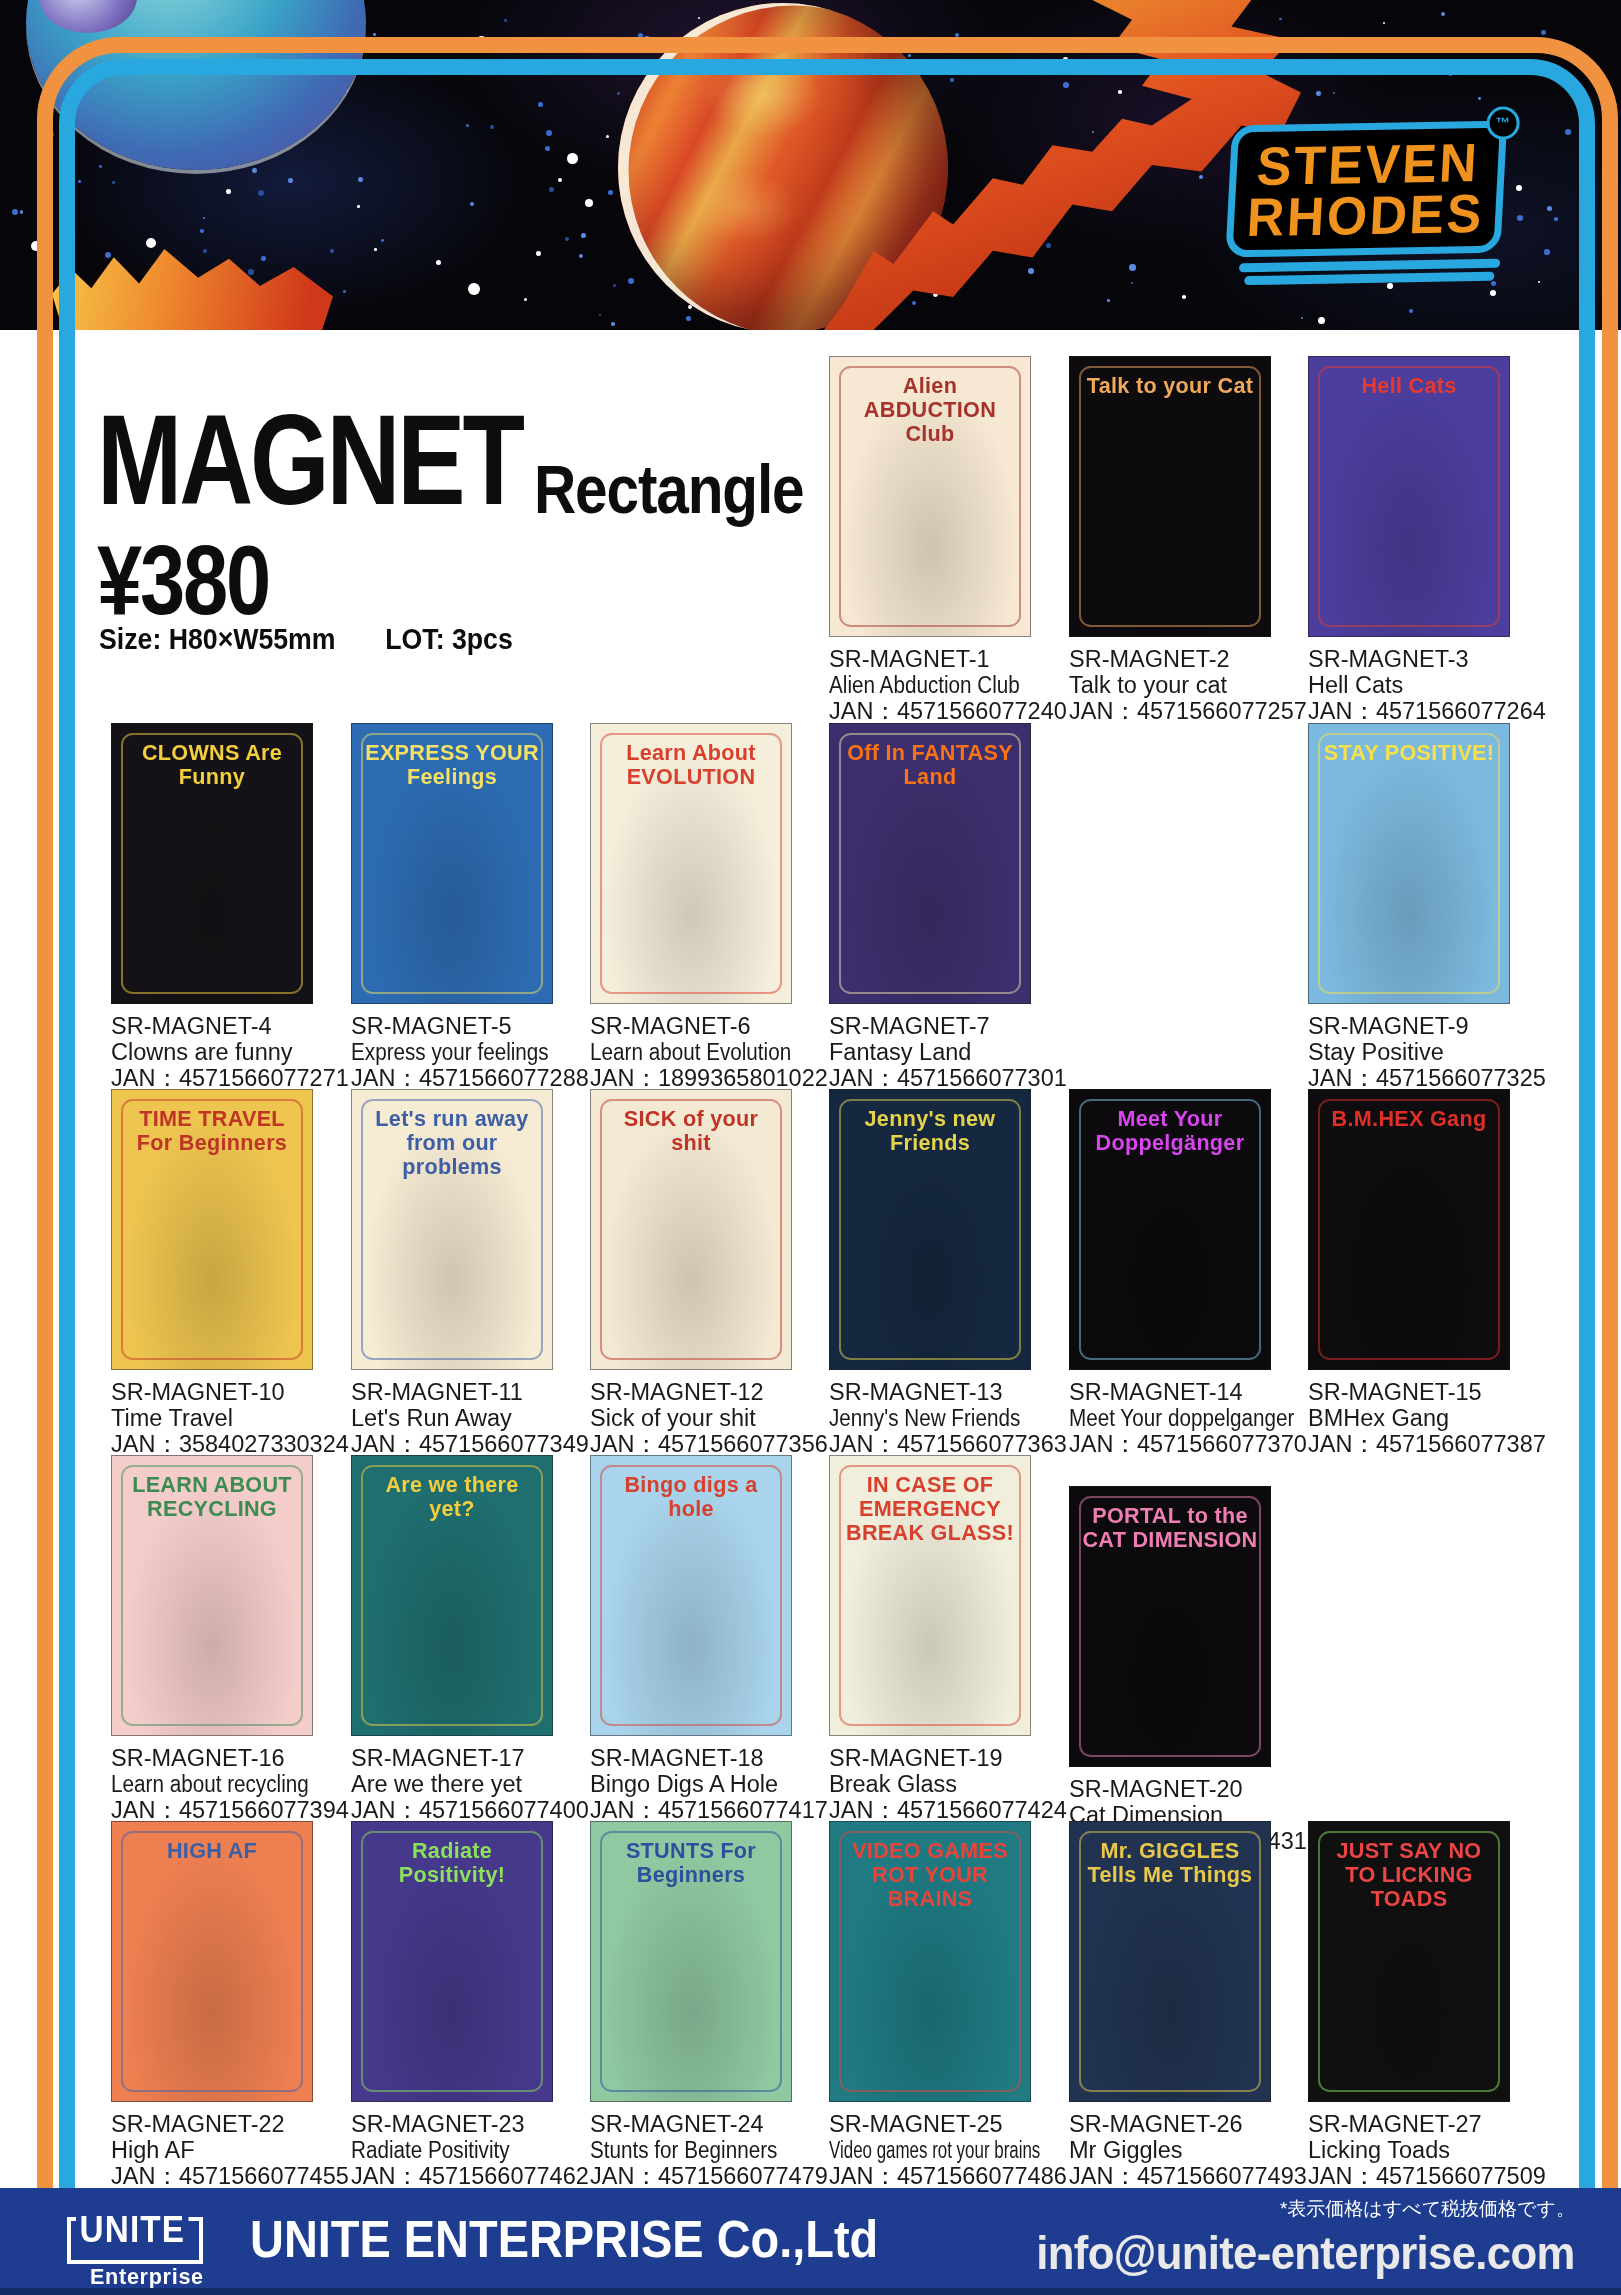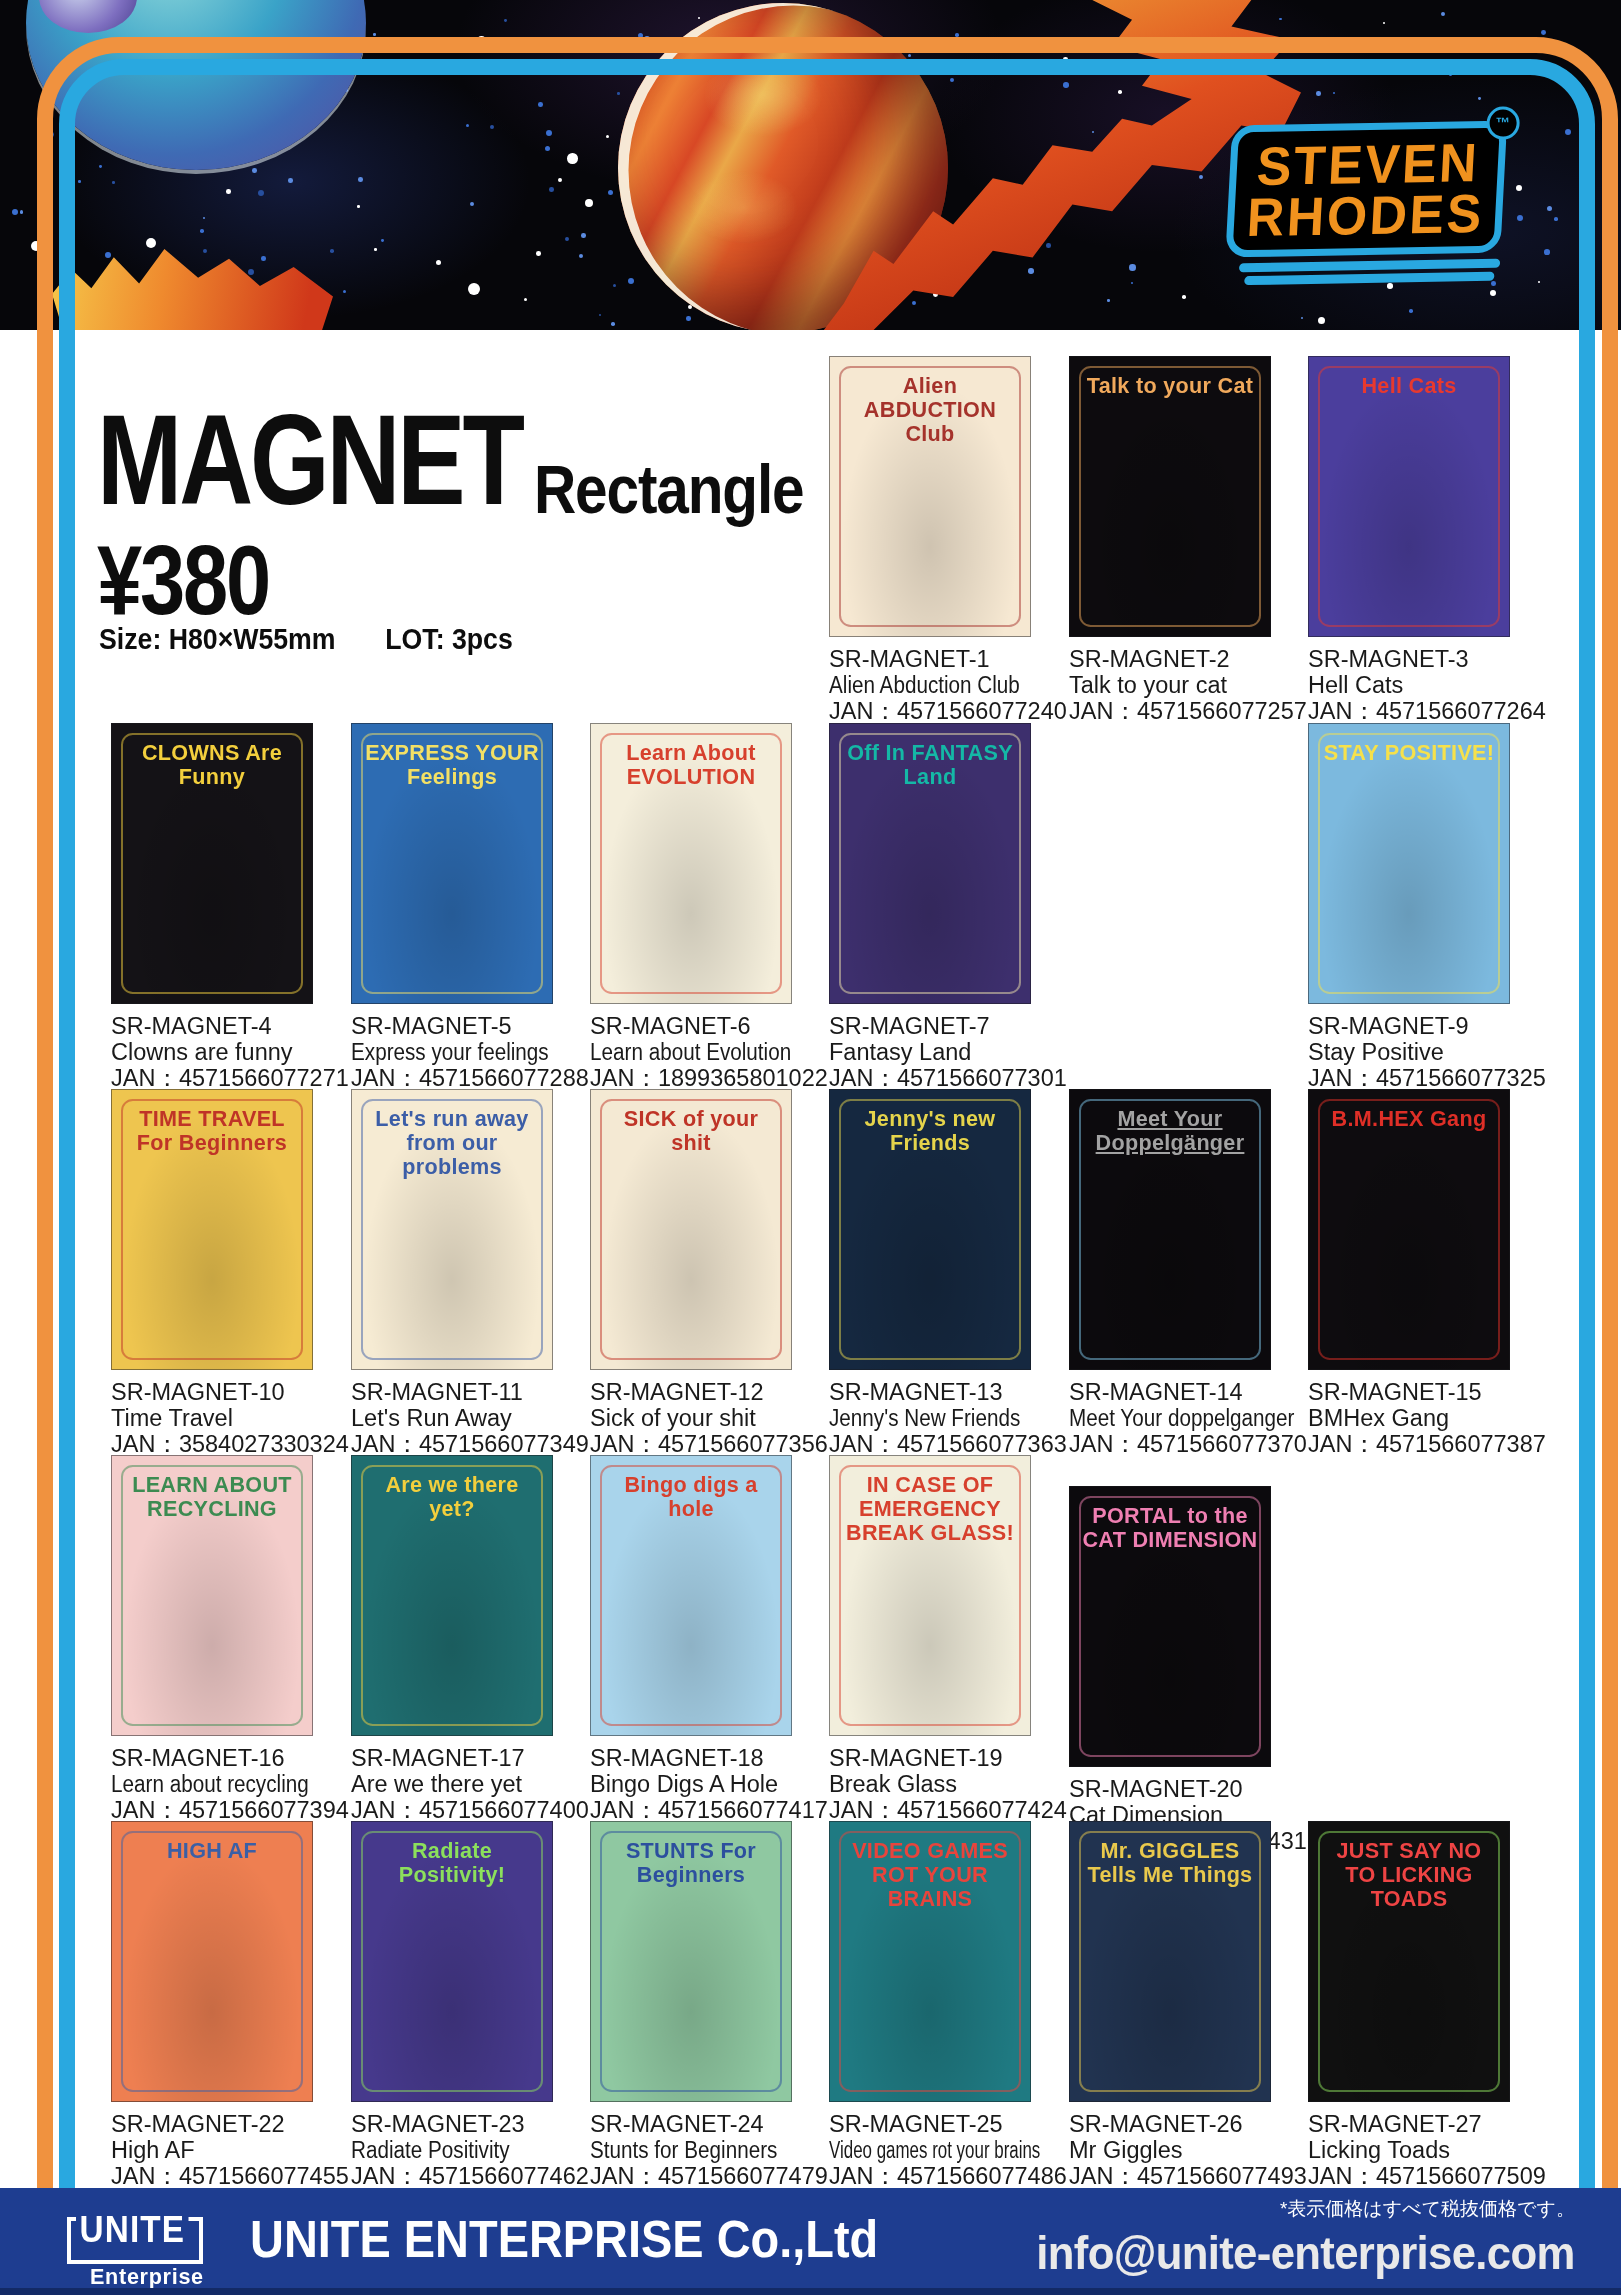--- a/index.html
+++ b/index.html
@@ -372,21 +372,21 @@
         <div class="art-frame" style="border-color: rgb(215, 64, 45);"></div>
         <div class="art-title" style="color: rgb(215, 64, 45);">Learn About EVOLUTION</div>
       </div>
       <div class="cap cap-code">SR-MAGNET-6</div>
       <div class="cap cap-name" style="transform: scaleX(0.88);">Learn about Evolution</div>
       <div class="cap cap-jan">JAN：1899365801022</div>
     </div>
       <div class="card" style="left: 829px; top: 723px;">
       <div class="card-art" style="background: rgb(61, 47, 109);">
         <div class="art-frame" style="border-color: rgb(239, 227, 174);"></div>
-        <div class="art-title" style="color: #14b8a6;">Off In FANTASY Land</div>
+        <div class="art-title" style="color: #f97316;">Off In FANTASY Land</div>
       </div>
       <div class="cap cap-code">SR-MAGNET-7</div>
       <div class="cap cap-name">Fantasy Land</div>
       <div class="cap cap-jan">JAN：4571566077301</div>
     </div>
       <div class="card" style="left: 1308px; top: 723px;">
       <div class="card-art" style="background: rgb(124, 185, 222);">
         <div class="art-frame" style="border-color: rgb(246, 225, 75);"></div>
         <div class="art-title" style="color: rgb(246, 225, 75);">STAY POSITIVE!</div>
       </div>
@@ -426,21 +426,21 @@
         <div class="art-frame" style="border-color: rgb(229, 212, 75);"></div>
         <div class="art-title" style="color: rgb(229, 212, 75);">Jenny's new Friends</div>
       </div>
       <div class="cap cap-code">SR-MAGNET-13</div>
       <div class="cap cap-name" style="transform: scaleX(0.88);">Jenny's New Friends</div>
       <div class="cap cap-jan">JAN：4571566077363</div>
     </div>
       <div class="card" style="left: 1069px; top: 1089px;">
       <div class="card-art" style="background: rgb(12, 10, 13);">
         <div class="art-frame" style="border-color: rgb(126, 197, 233);"></div>
-        <div class="art-title" style="color: #a3a3a3; text-decoration: underline;">Meet Your Doppelgänger</div>
+        <div class="art-title" style="color: #d946ef;">Meet Your Doppelgänger</div>
       </div>
       <div class="cap cap-code">SR-MAGNET-14</div>
       <div class="cap cap-name" style="transform: scaleX(0.88);">Meet Your doppelganger</div>
       <div class="cap cap-jan">JAN：4571566077370</div>
     </div>
       <div class="card" style="left: 1308px; top: 1089px;">
       <div class="card-art" style="background: rgb(14, 12, 15);">
         <div class="art-frame" style="border-color: rgb(223, 47, 39);"></div>
         <div class="art-title" style="color: rgb(223, 47, 39);">B.M.HEX Gang</div>
       </div>

